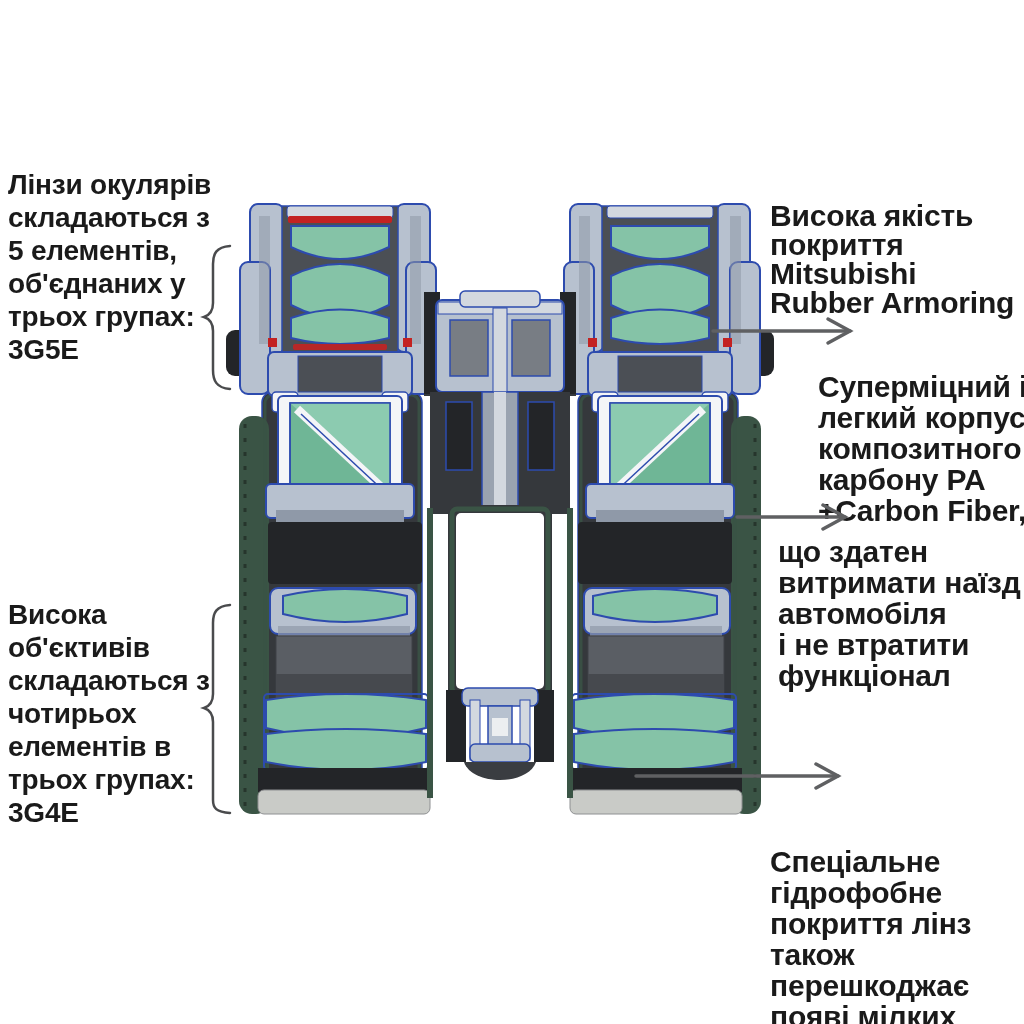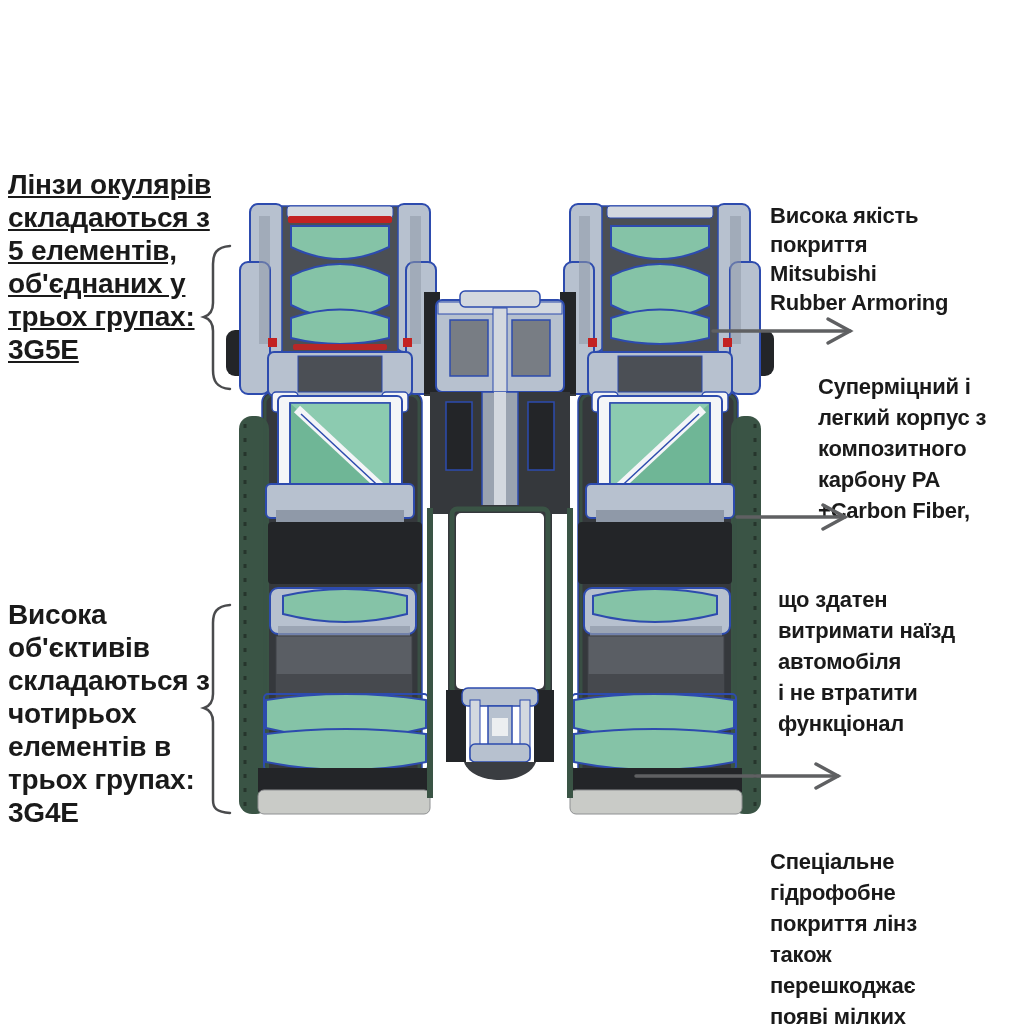--- a/index.html
+++ b/index.html
@@ -5,21 +5,21 @@
   html,body{margin:0;padding:0;background:#ffffff;}
   .stage{
     position:relative;width:1024px;height:1024px;background:#ffffff;
     font-family:"Liberation Sans",sans-serif;overflow:hidden;
   }
   .label{
     position:absolute;white-space:pre-line;font-weight:700;
     color:var(--c-text,#1a1a1a);letter-spacing:-0.2px;
   }
   .label-left{font-size:28px;line-height:33px;}
-  .label-right{font-size:22px;line-height:30px;}
+  .label-right{font-size:30px;line-height:30px;}
   .art{position:absolute;left:0;top:0;width:1024px;height:1024px;}
   
   .f-metal{fill:var(--c-metal,#b7c1cf);}
   .f-metalLight{fill:var(--c-metalLight,#d3d8df);}
   .f-metalDark{fill:var(--c-metalDark,#8f99a8);}
   .f-lens{fill:var(--c-lensGreen,#85c3a7);}
   .f-prism{fill:var(--c-prismGreen,#6fb696);}
   .f-prismLight{fill:var(--c-prismLight,#8ccbb0);}
   .f-armor{fill:var(--c-armorGreen,#3a5445);}
   .f-body{fill:var(--c-bodyDark,#35383c);}
@@ -31,21 +31,21 @@
   .f-frame{fill:#f4f5f7;}
   .s-blue{stroke:var(--c-outlineBlue,#2d4bae);}
   .s-arrow{stroke:var(--c-arrowGray,#5f6062);}
   .s-brace{stroke:var(--c-braceGray,#4a4b4d);}
 </style>
 </head>
 <body>
 
 <div class="stage">
 
-  <div class="label label-left" style="left:8px;top:168px;width:232px;text-decoration:underline;">Лінзи окулярів
+  <div class="label label-left" style="left:8px;top:168px;width:232px;">Лінзи окулярів
 складаються з
 5 елементів,
 об'єднаних у
 трьох групах:
 3G5E</div>
 
   <div class="label label-left" style="left:8px;top:598px;width:232px;">Висока
 об'єктивів
 складаються з
 чотирьох
@@ -57,21 +57,21 @@
 покриття
 Mitsubishi
 Rubber Armoring</div>
 
   <div class="label label-right" style="left:778px;top:371px;width:244px;line-height:31px;margin-left:40px;">Суперміцний і
 легкий корпус з
 композитного
 карбону PA
 +Carbon Fiber,</div>
 
-  <div class="label label-right" style="left:778px;top:536px;width:244px;line-height:31px;margin-top:48px;">що здатен
+  <div class="label label-right" style="left:778px;top:536px;width:244px;line-height:31px;">що здатен
 витримати наїзд
 автомобіля
 і не втратити
 функціонал</div>
 
   <div class="label label-right" style="left:770px;top:808px;width:250px;line-height:31px;margin-top:38px;">Спеціальне
 гідрофобне
 покриття лінз
 також
 перешкоджає

